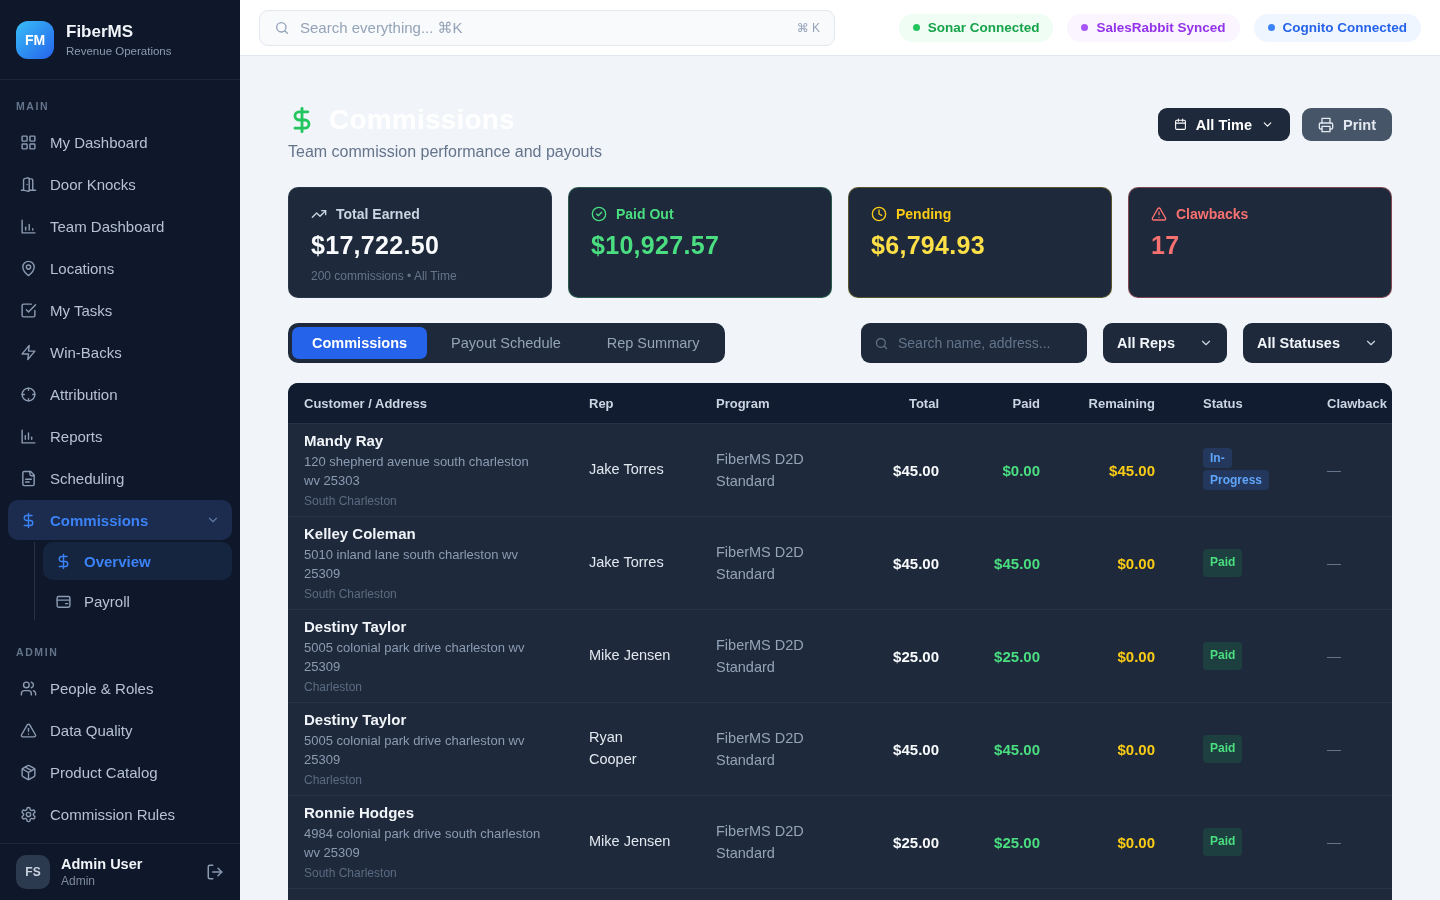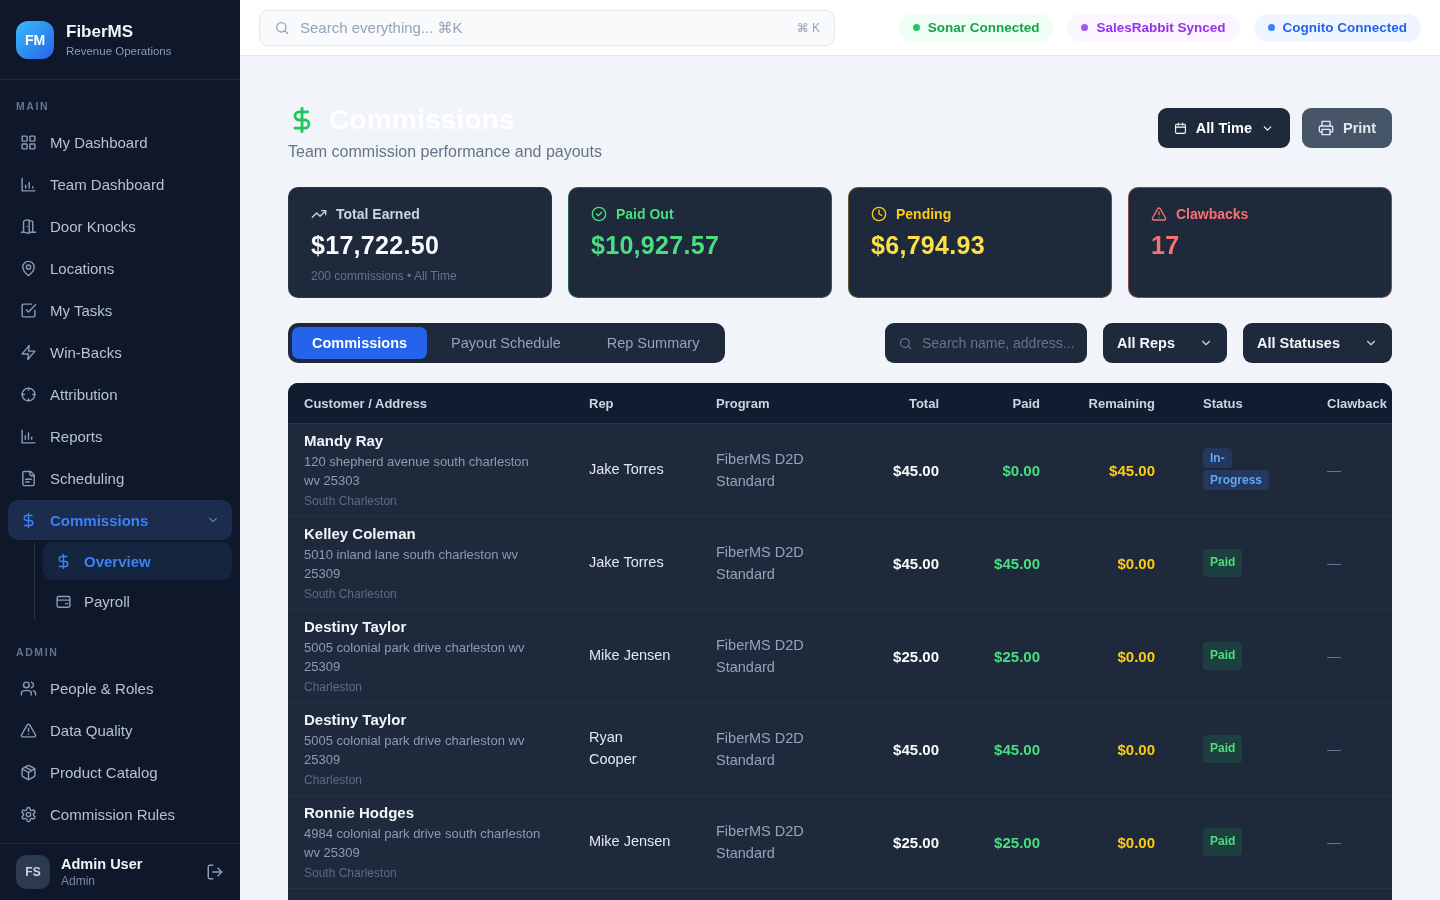--- a/index.html
+++ b/index.html
@@ -63,21 +63,21 @@
 
   .content { flex:1; background:#f1f5f9; padding:48px 48px 0; overflow:hidden; }
 
   .page-head { display:flex; align-items:flex-start; justify-content:space-between; }
   .title-row { display:flex; align-items:center; gap:13px; }
   .dollar-big { color:#22c55e; display:flex; }
   .dollar-big svg { width:28px; height:28px; stroke-width:2.4; }
   h1 { font-size:28px; font-weight:700; color:#ffffff; letter-spacing:.2px; }
   .subtitle { font-size:16px; color:#64748b; margin-top:7px; }
   .ph-right { display:flex; gap:12px; margin-top:4px; }
-  .btn { height:40px; border:none; border-radius:9px; display:flex; align-items:center;
+  .btn { height:33px; border:none; border-radius:9px; display:flex; align-items:center;
     gap:9px; padding:0 16px; font-size:14.5px; font-weight:600; cursor:pointer; font-family:inherit; }
   .btn svg { width:16px; height:16px; }
   .btn-dark { background:#1e293b; color:#fff; }
   .btn-dark .chev svg { width:13px; height:13px; }
   .btn-mid { background:#475569; color:#e2e8f0; }
   .chev { display:flex; }
 
   .stats { display:grid; grid-template-columns:repeat(4,1fr); gap:16px; margin-top:26px; }
   .card { height:111px; background:#1e293b; border-radius:10px; padding:18px 22px;
     border:1px solid rgba(148,163,184,.1); }
@@ -86,21 +86,21 @@
   .s-ic svg { width:16px; height:16px; }
   .s-value { font-size:25px; font-weight:700; margin-top:9px; letter-spacing:.3px; }
   .s-sub { font-size:12px; color:#64748b; margin-top:9px; }
 
   .toolbar { display:flex; align-items:center; justify-content:space-between; margin-top:25px; }
   .tabs { background:#1e293b; border-radius:10px; padding:4px; display:flex; gap:2px; }
   .tab { border:none; background:transparent; color:#94a3b8; font-size:14.5px; padding:8px 22px;
     border-radius:7px; cursor:pointer; font-family:inherit; }
   .tab.active { background:#2563eb; color:#fff; font-weight:600; padding:8px 20px; }
   .filters { display:flex; gap:16px; }
-  .f-search { width:202px; height:40px; background:#1e293b; border-radius:9px;
+  .f-search { width:226px; height:40px; background:#1e293b; border-radius:9px;
     display:flex; align-items:center; gap:9px; padding:0 13px; }
   .f-search .sic { color:#64748b; display:flex; }
   .f-search .sic svg { width:15px; height:15px; }
   .f-search input { flex:1; min-width:0; border:none; outline:none; background:transparent;
     font-size:14px; color:#e2e8f0; font-family:inherit; }
   .f-search input::placeholder { color:#64748b; }
   .f-select { height:40px; background:#1e293b; border:none; border-radius:9px; color:#f1f5f9;
     font-size:14.5px; font-weight:600; display:flex; align-items:center; gap:24px;
     padding:0 14px; cursor:pointer; font-family:inherit; }
   .f-select .chev { color:#cbd5e1; }
@@ -160,39 +160,39 @@
               <rect x="14" y="3" width="7" height="7" rx="1"></rect>
               <rect x="14" y="14" width="7" height="7" rx="1"></rect>
               <rect x="3" y="14" width="7" height="7" rx="1"></rect>
             </svg>
           </span>
           <span class="nav-label">My Dashboard</span>
         </div>
         <div class="nav-item">
           <span class="nav-ic">
             <svg viewBox="0 0 24 24" fill="none" stroke="currentColor" stroke-width="2" stroke-linecap="round" stroke-linejoin="round">
-              <path d="M3 3v18h18"></path>
-              <path d="M8 17v-4"></path>
-              <path d="M13 17v-8"></path>
-              <path d="M18 17v-2"></path>
-            </svg>
-          </span>
-          <span class="nav-label">Team Dashboard</span>
-        </div>
-        <div class="nav-item">
-          <span class="nav-ic">
-            <svg viewBox="0 0 24 24" fill="none" stroke="currentColor" stroke-width="2" stroke-linecap="round" stroke-linejoin="round">
               <path d="M13 4h3a2 2 0 0 1 2 2v14"></path>
               <path d="M2 20h3"></path>
               <path d="M13 20h9"></path>
               <path d="M10 12v.01"></path>
               <path d="M13 4.56v16.16a1 1 0 0 1-1.24.97L5 20V5.56a2 2 0 0 1 1.51-1.94l4-1A2 2 0 0 1 13 4.56Z"></path>
             </svg>
           </span>
           <span class="nav-label">Door Knocks</span>
+        </div>
+        <div class="nav-item">
+          <span class="nav-ic">
+            <svg viewBox="0 0 24 24" fill="none" stroke="currentColor" stroke-width="2" stroke-linecap="round" stroke-linejoin="round">
+              <path d="M3 3v18h18"></path>
+              <path d="M8 17v-4"></path>
+              <path d="M13 17v-8"></path>
+              <path d="M18 17v-2"></path>
+            </svg>
+          </span>
+          <span class="nav-label">Team Dashboard</span>
         </div>
         <div class="nav-item">
           <span class="nav-ic">
             <svg viewBox="0 0 24 24" fill="none" stroke="currentColor" stroke-width="2" stroke-linecap="round" stroke-linejoin="round">
               <path d="M20 10c0 6-8 12-8 12s-8-6-8-12a8 8 0 0 1 16 0Z"></path>
               <circle cx="12" cy="10" r="3"></circle>
             </svg>
           </span>
           <span class="nav-label">Locations</span>
         </div>

